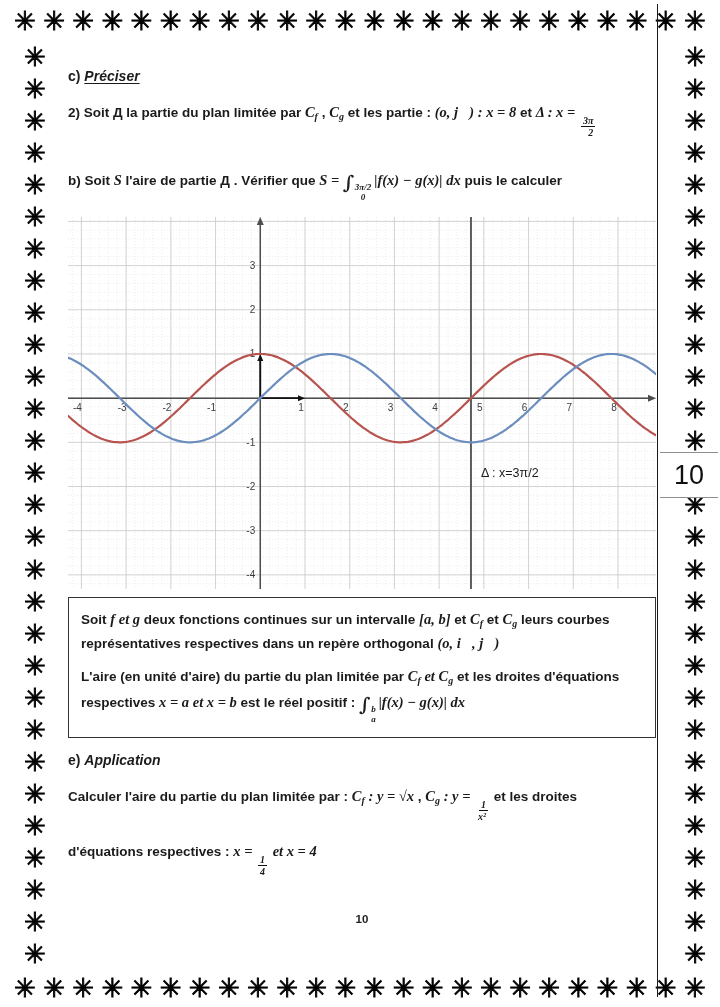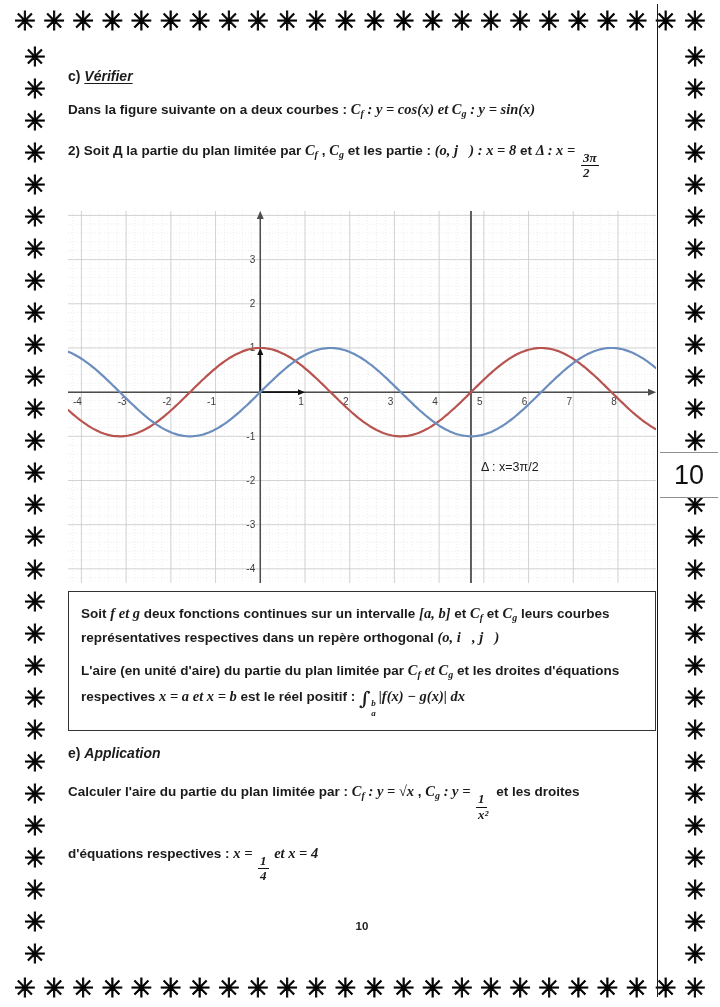--- a/index.html
+++ b/index.html
@@ -17,22 +17,22 @@
     border-top:1px solid #8f8f8f;border-bottom:1px solid #8f8f8f;display:flex;align-items:center;
     justify-content:center;font-size:27px;color:#101010;z-index:5}
   .content{position:absolute;left:68px;top:66px;width:588px;z-index:3}
   .line{font-size:13.5px;font-weight:700;line-height:1.5;margin-bottom:14px}
   .heading{font-size:14px;margin-bottom:12px}
   .u{font-style:italic;text-decoration:underline;text-underline-offset:2px}
   .ur{font-style:italic;text-decoration-color:#c00000;text-decoration-thickness:2px;text-underline-offset:2px}
   .m{font-family:"Liberation Serif",serif;font-style:italic;font-weight:700;font-size:14.5px}
   .msub{font-family:"Liberation Serif",serif;font-style:italic;font-weight:700;font-size:10px;vertical-align:-3px}
   .int{font-family:"DejaVu Serif",serif;font-style:italic;font-weight:700;font-size:19px;vertical-align:-4px}
-  .frac{display:inline-flex;flex-direction:column;align-items:flex-start;vertical-align:-7px;
-    font-family:"Liberation Serif",serif;font-style:italic;font-weight:700;font-size:13px;line-height:1.1;margin:16px 2px}
+  .frac{display:inline-flex;flex-direction:column;align-items:flex-end;vertical-align:-7px;
+    font-family:"Liberation Serif",serif;font-style:italic;font-weight:700;font-size:10px;line-height:1.1;margin:16px 2px}
   .frac .num{border-bottom:1.2px solid #111;padding:0 2px}
   .frac .den{padding:0 2px}
   .bounds{display:inline-flex;flex-direction:column;align-items:center;vertical-align:-5px;
     font-family:"Liberation Serif",serif;font-style:italic;font-weight:700;font-size:9px;line-height:1.15;margin:0 3px 0 1px}
   .graph{width:588px;height:372px;margin:2px 0 8px;position:relative}
   .def-box{border:1.3px solid #333;padding:10px 12px 2px;margin-bottom:12px}
   .def-box .line{line-height:1.6;margin-bottom:10px}
   .page-num{text-align:center;font-size:11.5px;font-weight:700;margin-top:20px;color:#222}
 </style>
 </head>
@@ -152,26 +152,29 @@
       <span class="frame-glyph">✳</span>
       <span class="frame-glyph">✳</span>
       <span class="frame-glyph">✳</span>
       <span class="frame-glyph">✳</span>
     </div>
 
   <div class="right-rule"></div>
   <div class="side-page-num">10</div>
 
   <div class="content">
-    <p class="line heading"><span class="p">c) </span><span class="u">Vérifier</span></p>
-    <p class="line"><span class="p">Dans la figure suivante on a deux courbes : </span><span class="m">C</span><span class="msub">f</span><span class="m"> : y = cos(x) et </span><span class="m">C</span><span class="msub">g</span><span class="m"> : y = sin(x)</span></p>
+    <p class="line heading"><span class="p">c) </span><span class="u">Préciser</span></p>
     <p class="line"><span class="p">2) Soit Д la partie du plan limitée par </span><span class="m">C</span><span class="msub">f</span><span class="p"> , </span><span class="m">C</span><span class="msub">g</span><span class="p">  et les partie : </span><span class="m">(o, j⃗) : x = 8</span><span class="p"> et </span><span class="m">Δ : x = </span><span class="frac">
           <span class="num">3π</span>
           <span class="den">2</span>
         </span></p>
+    <p class="line"><span class="p">b) Soit </span><span class="m">S</span><span class="p"> l'aire de partie Д . Vérifier que </span><span class="m">S = </span><span class="int">∫</span><span class="bounds">
+          <span>3π/2</span>
+          <span>0</span>
+        </span><span class="m">|f(x) − g(x)| dx</span><span class="p"> puis le calculer</span></p>
 
     <div class="graph" id="graph"><svg width="588" height="372">
           <line x1="4.471482889733825" y1="0" x2="4.471482889733825" y2="372" stroke="#e1e1e1" stroke-width="0.6" stroke-dasharray="1,2"></line>
           <line x1="13.414448669201514" y1="0" x2="13.414448669201514" y2="372" stroke="#e1e1e1" stroke-width="0.6" stroke-dasharray="1,2"></line>
           <line x1="22.357414448669203" y1="0" x2="22.357414448669203" y2="372" stroke="#e1e1e1" stroke-width="0.6" stroke-dasharray="1,2"></line>
           <line x1="31.30038022813689" y1="0" x2="31.30038022813689" y2="372" stroke="#e1e1e1" stroke-width="0.6" stroke-dasharray="1,2"></line>
           <line x1="40.24334600760458" y1="0" x2="40.24334600760458" y2="372" stroke="#e1e1e1" stroke-width="0.6" stroke-dasharray="1,2"></line>
           <line x1="49.18631178707227" y1="0" x2="49.18631178707227" y2="372" stroke="#e1e1e1" stroke-width="0.6" stroke-dasharray="1,2"></line>
           <line x1="58.12927756653996" y1="0" x2="58.12927756653996" y2="372" stroke="#e1e1e1" stroke-width="0.6" stroke-dasharray="1,2"></line>
           <line x1="67.07224334600765" y1="0" x2="67.07224334600765" y2="372" stroke="#e1e1e1" stroke-width="0.6" stroke-dasharray="1,2"></line>

